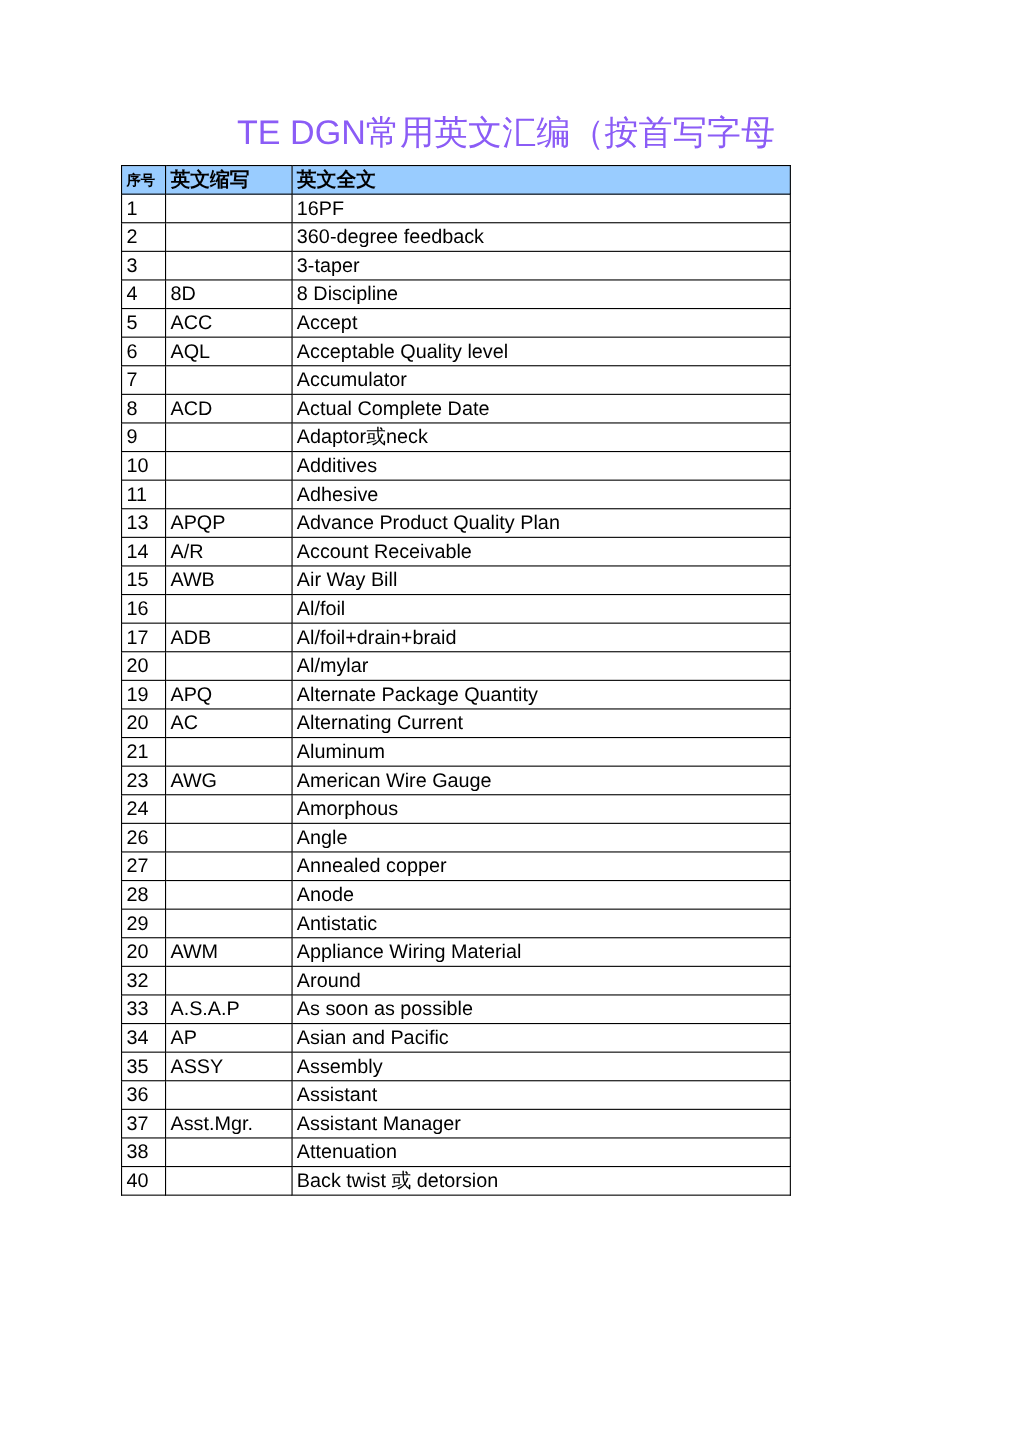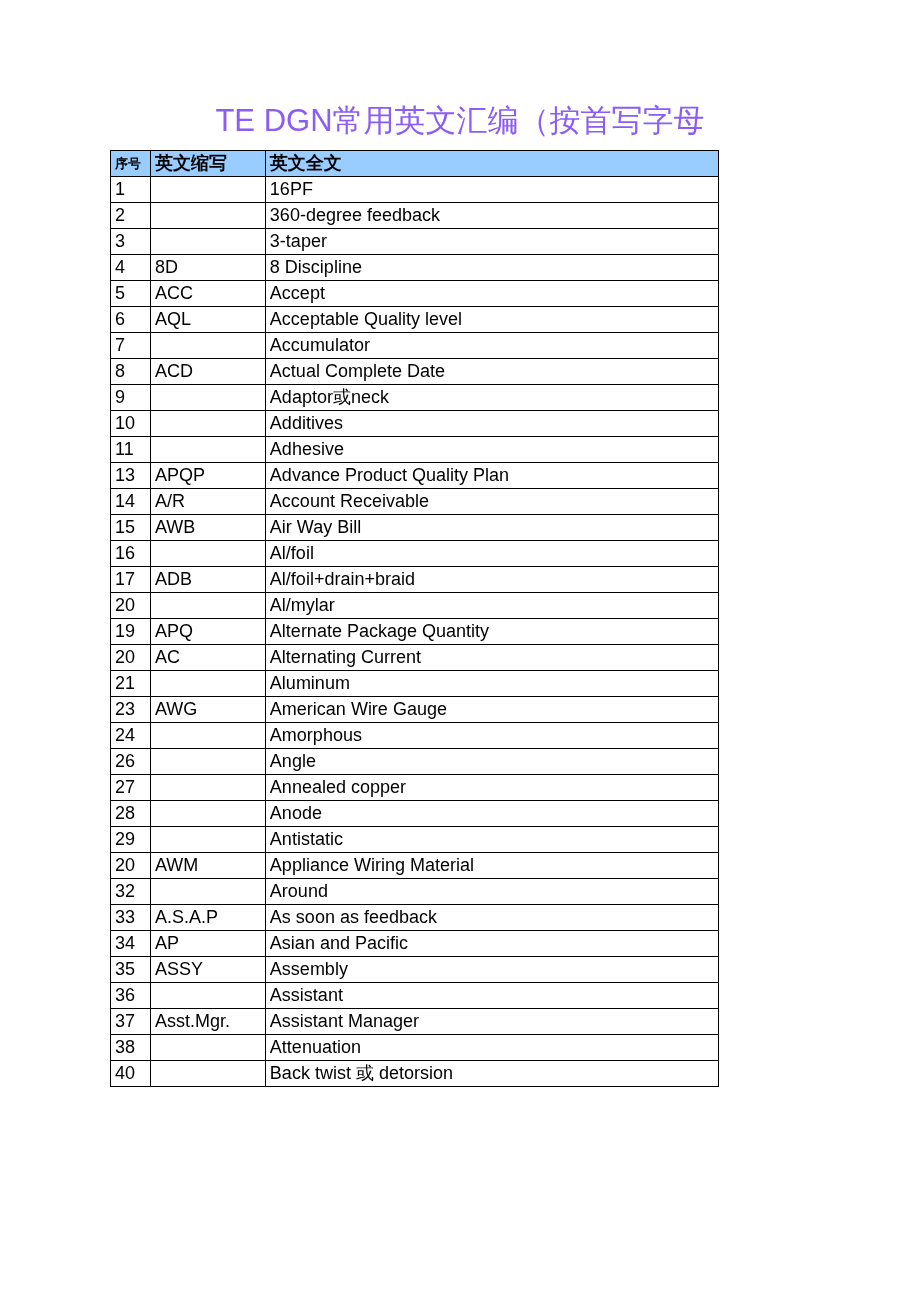--- a/index.html
+++ b/index.html
@@ -207,21 +207,21 @@
         <td class="col-full">Appliance Wiring Material</td>
       </tr>
       <tr>
         <td class="col-seq">32</td>
         <td class="col-abbr"></td>
         <td class="col-full">Around</td>
       </tr>
       <tr>
         <td class="col-seq">33</td>
         <td class="col-abbr">A.S.A.P</td>
-        <td class="col-full">As soon as feedback</td>
+        <td class="col-full">As soon as possible</td>
       </tr>
       <tr>
         <td class="col-seq">34</td>
         <td class="col-abbr">AP</td>
         <td class="col-full">Asian and Pacific</td>
       </tr>
       <tr>
         <td class="col-seq">35</td>
         <td class="col-abbr">ASSY</td>
         <td class="col-full">Assembly</td>

